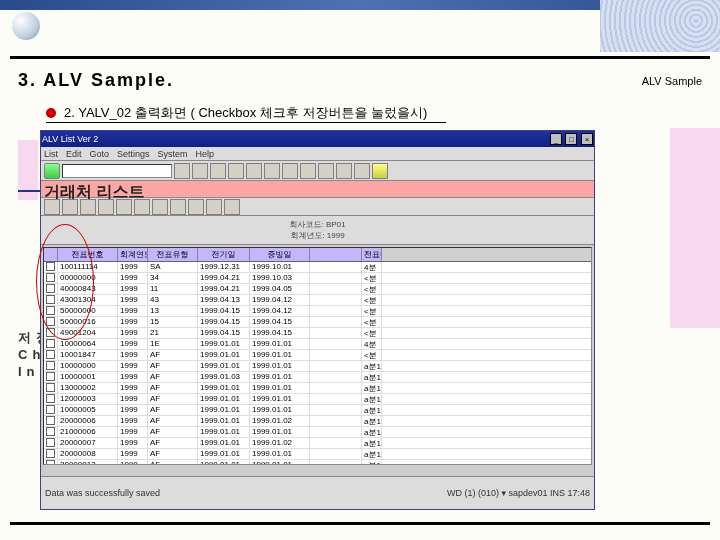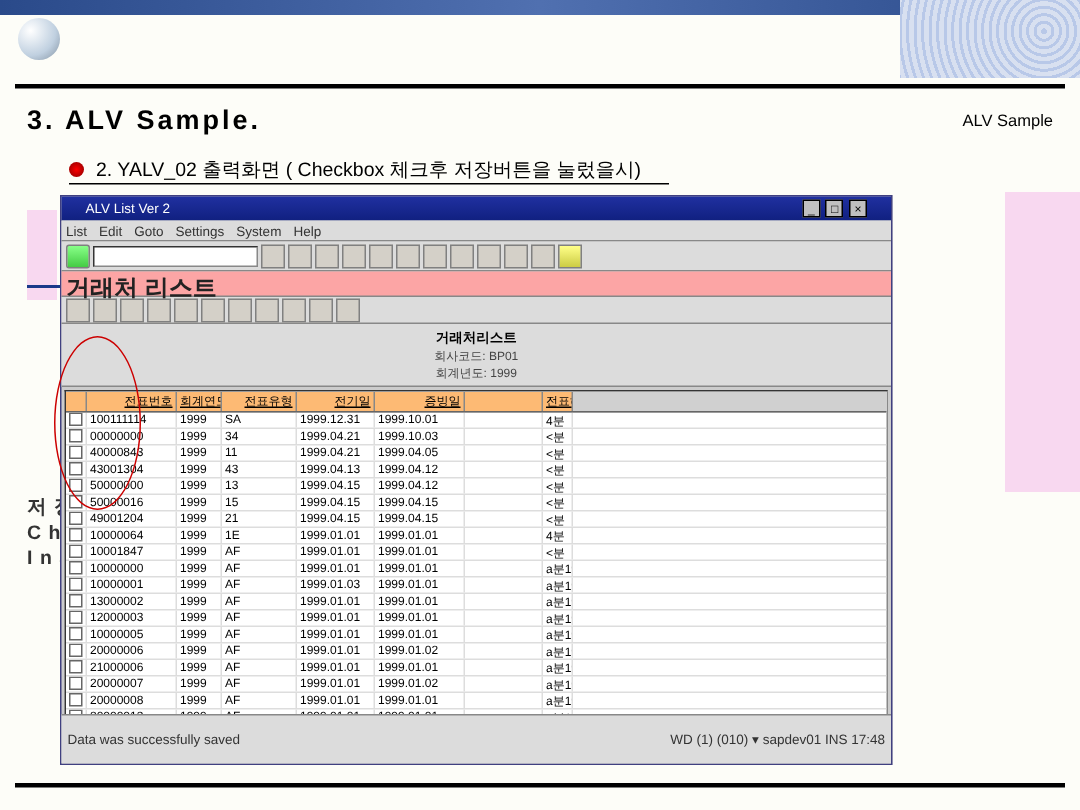--- a/index.html
+++ b/index.html
@@ -20,35 +20,35 @@
   .bullet { width:10px; height:10px; background: radial-gradient(circle,#f00,#800); border-radius:50%; }
   .bullet-text { font-size:13px; }
   .underline { position:absolute; top:122px; left:46px; width:400px; height:1px; background:#000; }
   .blackrule2 { position:absolute; left:10px; right:10px; bottom:15px; height:3px; background:#000; }
   
   .pink1 { position:absolute; top:128px; right:0; width:50px; height:200px; background:#f8d8f0; }
   .pink2 { position:absolute; top:140px; left:18px; width:20px; height:60px; background:#f8d8f0; }
   .annot { position:absolute; top:330px; left:18px; width:110px; font-size:13px; font-weight:bold; letter-spacing:5px; line-height:1.3; color:#333; }
   
   .sap-win { position:absolute; top:130px; left:40px; width:555px; height:380px; border:1px solid #404080; background:#cccccc; font-size:9px; }
-  .sap-title { background:linear-gradient(#2030a0,#102080); color:#fff; height:16px; line-height:16px; padding:0 16px; display:flex; justify-content:space-between; }
+  .sap-title { background:linear-gradient(#2030a0,#102080); color:#fff; height:16px; line-height:16px; padding:0 1px; display:flex; justify-content:space-between; }
   .sap-ctrls span { display:inline-block; width:12px; height:12px; background:#c0c0c0; border:1px solid #000; margin-left:1px; font-size:8px; line-height:11px; text-align:center; color:#000;}
   .sap-menu { background:#dcdcdc; height:14px; padding:0 3px; display:flex; gap:8px; font-size:9px; color:#333; align-items:center; border-bottom:1px solid #888;}
   .sap-tool1 { background:#dcdcdc; height:20px; border-bottom:1px solid #888; display:flex; align-items:center; gap:2px; padding:0 3px;}
   .tbtn { width:16px; height:16px; background:#d4d0c8; border:1px solid #808080; display:inline-block;}
   .tbtn.green { background:linear-gradient(#8f8,#4c4); border-radius:2px;}
   .tbtn.y { background:linear-gradient(#ff8,#cc4);}
   .sap-subtitle { background:#fca5a5; height:17px; padding:1px 3px; font-size:16px; font-weight:bold; color:#222; border-bottom:1px solid #888; }
   .sap-tool2 { background:#dcdcdc; height:18px; border-bottom:1px solid #888; display:flex; align-items:center; gap:2px; padding:0 3px; }
   .info-block { background:#dcdcdc; padding:3px 8px; border-bottom:1px solid #888; text-align:center;}
   .info-title { font-size:9px; font-weight:bold; }
   .info-line { font-size:8px; color:#444; }
   .alv-grid { background:#fff; height:218px; overflow:hidden; border:1px inset #888; margin:2px; position:relative;}
   .alv-head { display:flex; background:#d0d0d0; border-bottom:1px solid #666; font-size:8px; position:sticky; top:0;}
-  .alv-head div { border-right:1px solid #888; padding:1px 2px; text-align:right; background:#fdba74; white-space:nowrap; overflow:hidden;text-decoration:underline;}
+  .alv-head div { border-right:1px solid #888; padding:1px 2px; text-align:center; background:#c4b5fd; white-space:nowrap; overflow:hidden;}
   .alv-row { display:flex; font-size:8px; height:11px; border-bottom:1px solid #ddd;}
   .alv-row div { border-right:1px solid #ddd; padding:0 2px; overflow:hidden; white-space:nowrap;}
   .chk-col { width:14px; text-align:center;}
   .c1{width:60px;} .c2{width:30px;} .c3{width:50px;} .c4{width:52px;} .c5{width:60px;} .c6{width:52px;} .c7{width:20px;}
   .chkbox { display:inline-block; width:9px; height:9px; border:1px solid #666; background:#fff; }
   .status-bar { position:absolute; bottom:0; left:0; right:0; height:15px; background:#dcdcdc; border-top:1px solid #888; display:flex; justify-content:space-between; align-items:center; padding:16px 4px; font-size:9px; color:#333;}
   .red-ell { position:absolute; top:224px; left:36px; width:58px; height:116px; border:1px solid #c00; border-radius:50%; pointer-events:none;}
   .arrow { position:absolute; top:190px; left:18px; width:28px; height:2px; background:#1a3a8a; }
   .arrow::after { content:''; position:absolute; right:-6px; top:-4px; border:5px solid transparent; border-left-color:#1a3a8a; }
 </style>
@@ -121,21 +121,20 @@
     <span class="tbtn"></span>
     <span class="tbtn"></span>
     <span class="tbtn"></span>
     <span class="tbtn"></span>
     <span class="tbtn"></span>
     <span class="tbtn"></span>
     <span class="tbtn"></span>
     <span class="tbtn"></span>
   </div>
   <div class="info-block">
-    <div class="info-title">거래처리스트</div>
     <div class="info-line">회사코드: BP01</div>
     <div class="info-line">회계년도: 1999</div>
   </div>
   <div class="alv-grid">
     <div class="alv-head" id="alv-head">
         <div class="chk-col"></div>
         <div class="c1">전표번호</div>
         <div class="c2">회계연도</div>
         <div class="c3">전표유형</div>
         <div class="c4">전기일</div>

